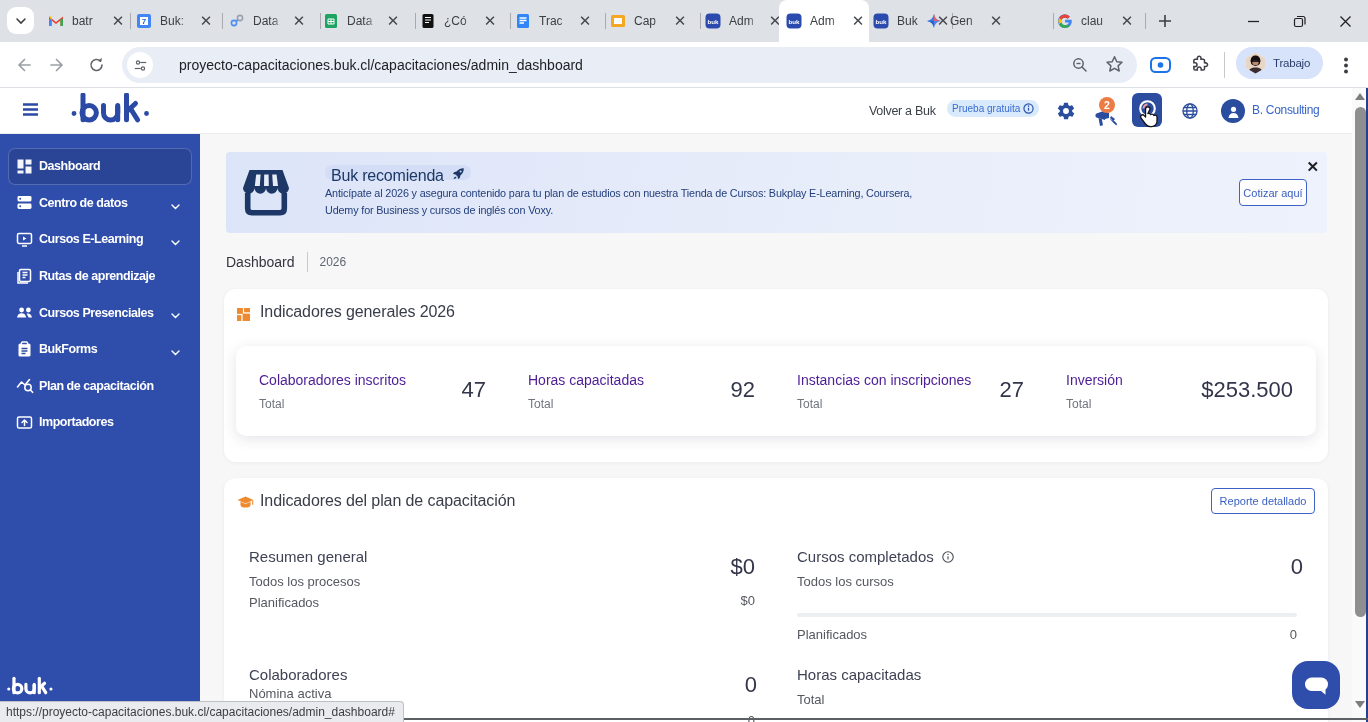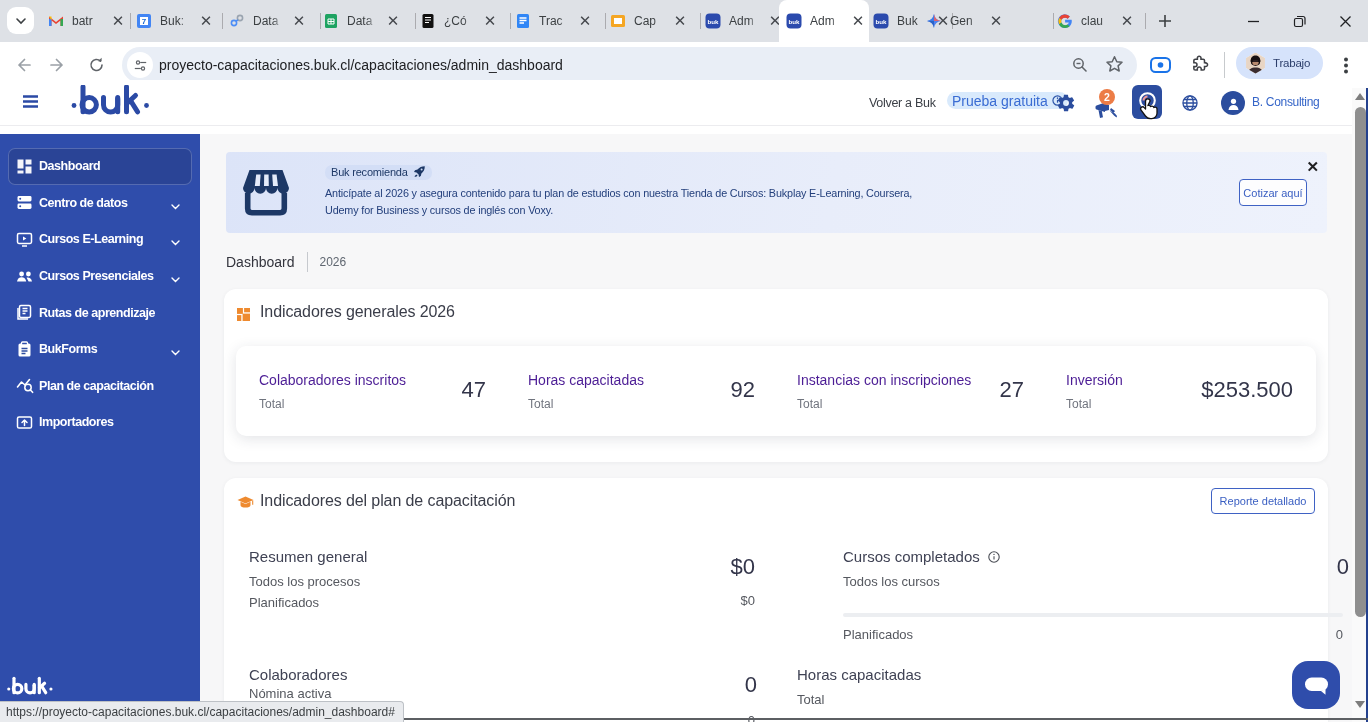--- a/index.html
+++ b/index.html
@@ -13,35 +13,35 @@
 .tab .fav { width:16px; height:16px; margin-right:8px; flex:0 0 16px; }
 .tab .ttl { width:30px; overflow:hidden; white-space:nowrap; -webkit-mask-image:linear-gradient(90deg,#000 65%,transparent); mask-image:linear-gradient(90deg,#000 65%,transparent); }
 .tab .tx { margin-left:8px; color:#45484d; font-size:15px; width:16px; height:16px; line-height:16px; text-align:center; }
 .tab.active { background:#fff; border-radius:8px 8px 0 0; z-index:2; }
 .tabdiv { position:absolute; top:13px; width:1px; height:16px; background:#ababaf; }
 .wctl { position:absolute; top:0; height:42px; width:46px; display:flex; align-items:center; justify-content:center; color:#202124; }
 
 
 #toolbar { position:absolute; left:0; top:42px; width:1368px; height:46px; background:#fff; border-bottom:1px solid #dde0e4; }
 .navic { position:absolute; top:50%; transform:translateY(-50%); }
-#omnibox { position:absolute; left:122px; top:47px; height:36px; width:1015px; background:#e9eef6; border-radius:18px; top:5px; display:flex; align-items:center; }
+#omnibox { position:absolute; left:122px; top:47px; height:36px; width:1015px; background:#e9eef6; border-radius:18px; top:5px; display:flex; align-items:center;gap:20px; }
 #omnibox .tune { width:26px; height:26px; background:#fff; border-radius:50%; margin-left:5px; display:flex; align-items:center; justify-content:center; }
 #omnibox .url { margin-left:6px; font-size:14px; color:#202124; }
 #profilepill { position:absolute; left:1236px; top:5px; width:87px; height:32px; background:#d6e3fb; border-radius:16px; display:flex; align-items:center; padding:0 0 0 9px; }
 #profilepill .av { width:21px; height:21px; clip-path:polygon(50% 0,95% 26%,95% 74%,50% 100%,5% 74%,5% 26%); overflow:hidden; margin-right:7px; background:#fff; position:relative; }
 #profilepill .nm { font-size:11.5px; color:#2c3e6b; letter-spacing:-0.2px; }
 
 
-#appheader { position:absolute; left:0; top:80px; width:1368px; height:46px; background:#fff; z-index:5; border-bottom:1px solid #ececef; }
+#appheader { position:absolute; left:0; top:88px; width:1368px; height:46px; background:#fff; z-index:5; border-bottom:1px solid #ececef; }
 #hamburger { position:absolute; left:22px; top:15px; }
 
 .hdr-right { position:absolute; left:0; top:0; width:1368px; height:46px; }
 .hdr-right > * { position:absolute; }
 .volver { left:869px; top:16px; font-size:12.5px; letter-spacing:-0.3px; color:#3b3f46; }
-.prueba { left:947px; top:12px; background:#d9eafc; color:#3a6cd3; font-size:14px; border-radius:9px; padding:0 5px; height:17px; display:flex; align-items:center; }
+.prueba { left:947px; top:12px; background:#d9eafc; color:#3a6cd3; font-size:10px; border-radius:9px; padding:0 5px; height:17px; display:flex; align-items:center; }
 .gearw { left:1056px; top:13px; }
 .megaw { left:1095px; top:14px; }
 .circbtn { left:1132px; top:5px; width:30px; height:34px; background:#2c4d9f; border-radius:6px; display:flex; align-items:center; justify-content:center; }
 .globew { left:1181px; top:14px; }
 .avat { left:1221px; top:11px; width:24px; height:24px; border-radius:50%; background:#2b4d9e; display:flex; align-items:center; justify-content:center; }
 .bconsult { left:1252px; top:15px; font-size:12px; letter-spacing:-0.3px; color:#3565c8; }
 
 
 #sidebar { position:absolute; left:0; top:134px; width:200px; height:588px; background:#2f4dab; }
 #main { position:absolute; left:200px; top:134px; width:1152px; height:588px; background:#f7f7f8; overflow:hidden; }
@@ -51,21 +51,21 @@
 
 .sitem { position:relative; height:36.6px; margin:0 8px; display:flex; align-items:center; color:#fff; font-size:12.5px; font-weight:bold; letter-spacing:-0.45px; border-radius:8px; }
 .sitem .sic { width:18px; margin:0 5px 0 8px; flex:0 0 18px; display:flex; }
 .sitem.active { background:#2a4496; box-shadow:inset 0 0 0 1px rgba(120,140,200,0.55); border-radius:7px; }
 .sitem .chev { position:absolute; right:12px; top:14px; }
 
 
 
 #banner { position:absolute; left:26px; top:18px; width:1101px; height:81px; border-radius:4px; background:linear-gradient(100deg,#dce4f8 0%,#e8edfa 55%,#eef2fc 100%); }
 #banner .store { position:absolute; left:13px; top:16px; }
-#banner .chip { position:absolute; left:99px; top:13px; background:#d3def6; color:#1d3866; font-size:11px; font-weight:normal; letter-spacing:-0.2px; border-radius:7px; padding:2px 6px; height:15px; display:flex; align-items:flex-end; }
+#banner .chip { position:absolute; left:99px; top:13px; background:#d3def6; color:#1d3866; font-size:16px; font-weight:normal; letter-spacing:-0.2px; border-radius:7px; padding:2px 6px; height:15px; display:flex; align-items:flex-start; }
 #banner .btxt { position:absolute; left:99px; top:33px; font-size:10.8px; letter-spacing:-0.15px; color:#24407c; line-height:16.8px; }
 #banner .bx { position:absolute; right:8px; top:6px; font-size:15px; font-weight:bold; color:#202022; }
 #cotizar { position:absolute; right:20px; top:27px; width:68px; height:27px; border:1.5px solid #3f62c4; border-radius:4px; background:#fdfdfe; color:#3a5fc2; font-size:11px; display:flex; align-items:center; justify-content:center; }
 
 #crumb { position:absolute; left:26px; top:118px; display:flex; align-items:center; }
 #crumb .c1 { font-size:14px; color:#33343d; }
 #crumb .cd { width:1px; height:20px; background:#c6c9ce; margin:0 12px; }
 #crumb .c2 { font-size:12px; color:#5f6670; }
 
 .card { position:absolute; left:24px; width:1104px; background:#fff; border-radius:12px; box-shadow:0 1px 4px rgba(40,50,60,.06); }
@@ -369,36 +369,36 @@
 <div class="sitem"><span class="sic">
         <svg width="17" height="17" viewBox="0 0 17 17">
           <rect x="1.5" y="2.5" width="14" height="10" rx="1.4" fill="none" stroke="#fff" stroke-width="1.5"></rect>
           <path d="M7 5.5l3.4 2-3.4 2z" fill="#fff"></path>
           <path d="M6 15h5" stroke="#fff" stroke-width="1.5"></path>
         </svg>
       </span>Cursos E-Learning<span class="chev"><svg width="9" height="6" viewBox="0 0 9 6">
           <path d="M1 1l3.5 3.5L8 1" stroke="#fff" stroke-width="1.4" fill="none" stroke-linecap="round"></path>
         </svg></span></div>
 <div class="sitem"><span class="sic">
+        <svg width="17" height="17" viewBox="0 0 17 17">
+          <rect x="3.5" y="1.5" width="11" height="12" rx="1.4" fill="none" stroke="#fff" stroke-width="1.5"></rect>
+          <path d="M6.5 4.5h5M6.5 7h5M6.5 9.5h3" stroke="#fff" stroke-width="1.3"></path>
+          <path d="M2 4v11h10" stroke="#fff" stroke-width="1.5" fill="none"></path>
+        </svg>
+      </span>Rutas de aprendizaje</div>
+<div class="sitem"><span class="sic">
         <svg width="18" height="17" viewBox="0 0 18 17">
           <circle cx="5.6" cy="6" r="2.4" fill="#fff"></circle>
           <circle cx="12.4" cy="6" r="2.4" fill="#fff"></circle>
           <path d="M1 13.5c.4-2.8 2.2-4.3 4.6-4.3s4.2 1.5 4.6 4.3z" fill="#fff"></path>
           <path d="M10.6 9.7c2-.6 5 .4 5.4 3.8h-3.4" fill="#fff"></path>
         </svg>
       </span>Cursos Presenciales<span class="chev"><svg width="9" height="6" viewBox="0 0 9 6">
           <path d="M1 1l3.5 3.5L8 1" stroke="#fff" stroke-width="1.4" fill="none" stroke-linecap="round"></path>
         </svg></span></div>
-<div class="sitem"><span class="sic">
-        <svg width="17" height="17" viewBox="0 0 17 17">
-          <rect x="3.5" y="1.5" width="11" height="12" rx="1.4" fill="none" stroke="#fff" stroke-width="1.5"></rect>
-          <path d="M6.5 4.5h5M6.5 7h5M6.5 9.5h3" stroke="#fff" stroke-width="1.3"></path>
-          <path d="M2 4v11h10" stroke="#fff" stroke-width="1.5" fill="none"></path>
-        </svg>
-      </span>Rutas de aprendizaje</div>
 <div class="sitem"><span class="sic">
         <svg width="17" height="17" viewBox="0 0 17 17">
           <rect x="2.5" y="2.5" width="12" height="13" rx="1.6" fill="#fff"></rect>
           <rect x="5.5" y="1" width="6" height="3" rx="1" fill="#2f4dab" stroke="#fff" stroke-width="1.3"></rect>
           <path d="M5.5 7.5h6M5.5 10h6M5.5 12.5h4" stroke="#2f4da1" stroke-width="1.3"></path>
         </svg>
       </span>BukForms<span class="chev"><svg width="9" height="6" viewBox="0 0 9 6">
           <path d="M1 1l3.5 3.5L8 1" stroke="#fff" stroke-width="1.4" fill="none" stroke-linecap="round"></path>
         </svg></span></div>
 <div class="sitem"><span class="sic">
@@ -497,21 +497,21 @@
   </div>
   <div id="repbtn">Reporte detallado</div>
   <div class="p2body">
     <div class="prow" style="position:absolute;left:25px;top:70px;width:506px;">
       <div class="h">Resumen general</div>
       <div class="s" style="margin-top:9px;">Todos los procesos</div>
       <div class="bigv" style="position:absolute;right:0;top:6px;">$0</div>
       <div class="s" style="margin-top:6px;">Planificados</div>
       <div class="s" style="position:absolute;right:0;top:45px;">$0</div>
     </div>
-    <div class="prow" style="position:absolute;left:573px;top:70px;width:500px;margin-left:46px;">
+    <div class="prow" style="position:absolute;left:573px;top:70px;width:500px;">
       <div class="h">Cursos completados <svg width="12" height="12" viewBox="0 0 12 12" style="margin-left:4px;vertical-align:-1px;">
               <circle cx="6" cy="6" r="5.2" fill="none" stroke="#4a4d55" stroke-width="1.1"></circle>
               <path d="M6 5.3v3.2" stroke="#4a4d55" stroke-width="1.1"></path>
               <circle cx="6" cy="3.4" r="0.7" fill="#4a4d55"></circle>
             </svg></div>
       <div class="s" style="margin-top:9px;">Todos los cursos</div>
       <div class="bigv" style="position:absolute;right:-6px;top:6px;">0</div>
       <div style="position:absolute;left:0;top:65px;width:500px;height:3.5px;background:#eceef1;border-radius:2px;"></div>
       <div class="s" style="position:absolute;left:0;top:79px;">Planificados</div>
       <div class="s" style="position:absolute;right:0;top:79px;">0</div>

